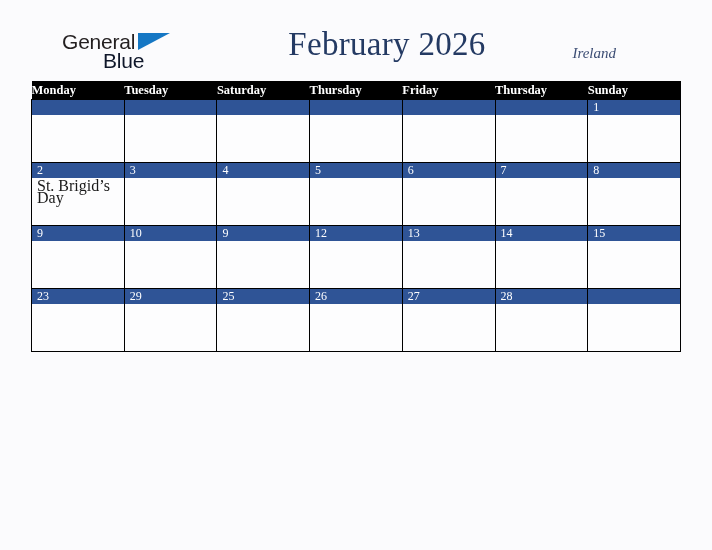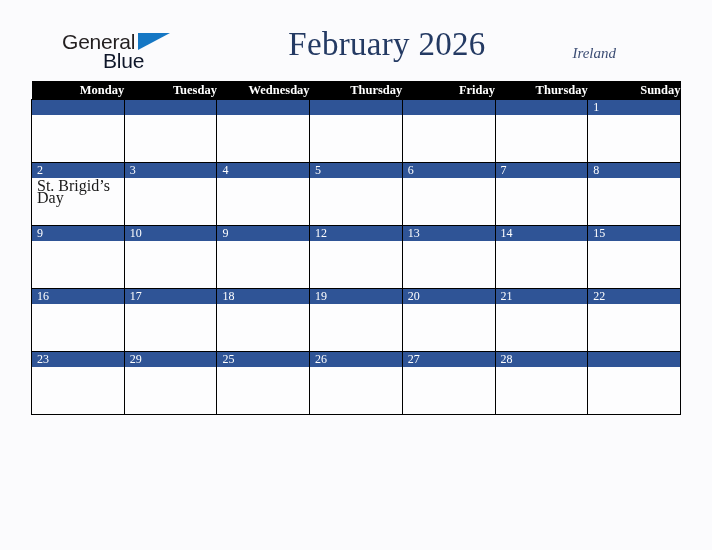--- a/index.html
+++ b/index.html
@@ -100,21 +100,21 @@
   }
 
   .calendar th {
     background: #000000;
     color: #ffffff;
     font-family: "Liberation Serif", serif;
     font-size: 12.5px;
     font-weight: bold;
     height: 18px;
     padding: 0;
-    text-align: right;
+    text-align: left;
     border: none;
   }
 
   .calendar td {
     vertical-align: top;
     padding: 0;
     height: 62px;
     border-left: 1px solid #000000;
     border-right: 1px solid #000000;
     border-bottom: 1px solid #000000;
@@ -166,21 +166,21 @@
 
     <div class="country">Ireland</div>
 
   </div>
 
   <table class="calendar">
     <thead>
       <tr>
         <th>Monday</th>
         <th>Tuesday</th>
-        <th>Wednesday</th>
+        <th>Saturday</th>
         <th>Thursday</th>
         <th>Friday</th>
         <th>Thursday</th>
         <th>Sunday</th>
       </tr>
     </thead>
     <tbody id="calendar-body">
         <tr>
           <td>
             <span class="daynum empty">&nbsp;</span>
@@ -248,43 +248,20 @@
           </td>
           <td>
             <span class="daynum">14</span>
           </td>
           <td>
             <span class="daynum">15</span>
           </td>
         </tr>
         <tr>
           <td>
-            <span class="daynum">16</span>
-          </td>
-          <td>
-            <span class="daynum">17</span>
-          </td>
-          <td>
-            <span class="daynum">18</span>
-          </td>
-          <td>
-            <span class="daynum">19</span>
-          </td>
-          <td>
-            <span class="daynum">20</span>
-          </td>
-          <td>
-            <span class="daynum">21</span>
-          </td>
-          <td>
-            <span class="daynum">22</span>
-          </td>
-        </tr>
-        <tr>
-          <td>
             <span class="daynum">23</span>
           </td>
           <td>
             <span class="daynum">29</span>
           </td>
           <td>
             <span class="daynum">25</span>
           </td>
           <td>
             <span class="daynum">26</span>

